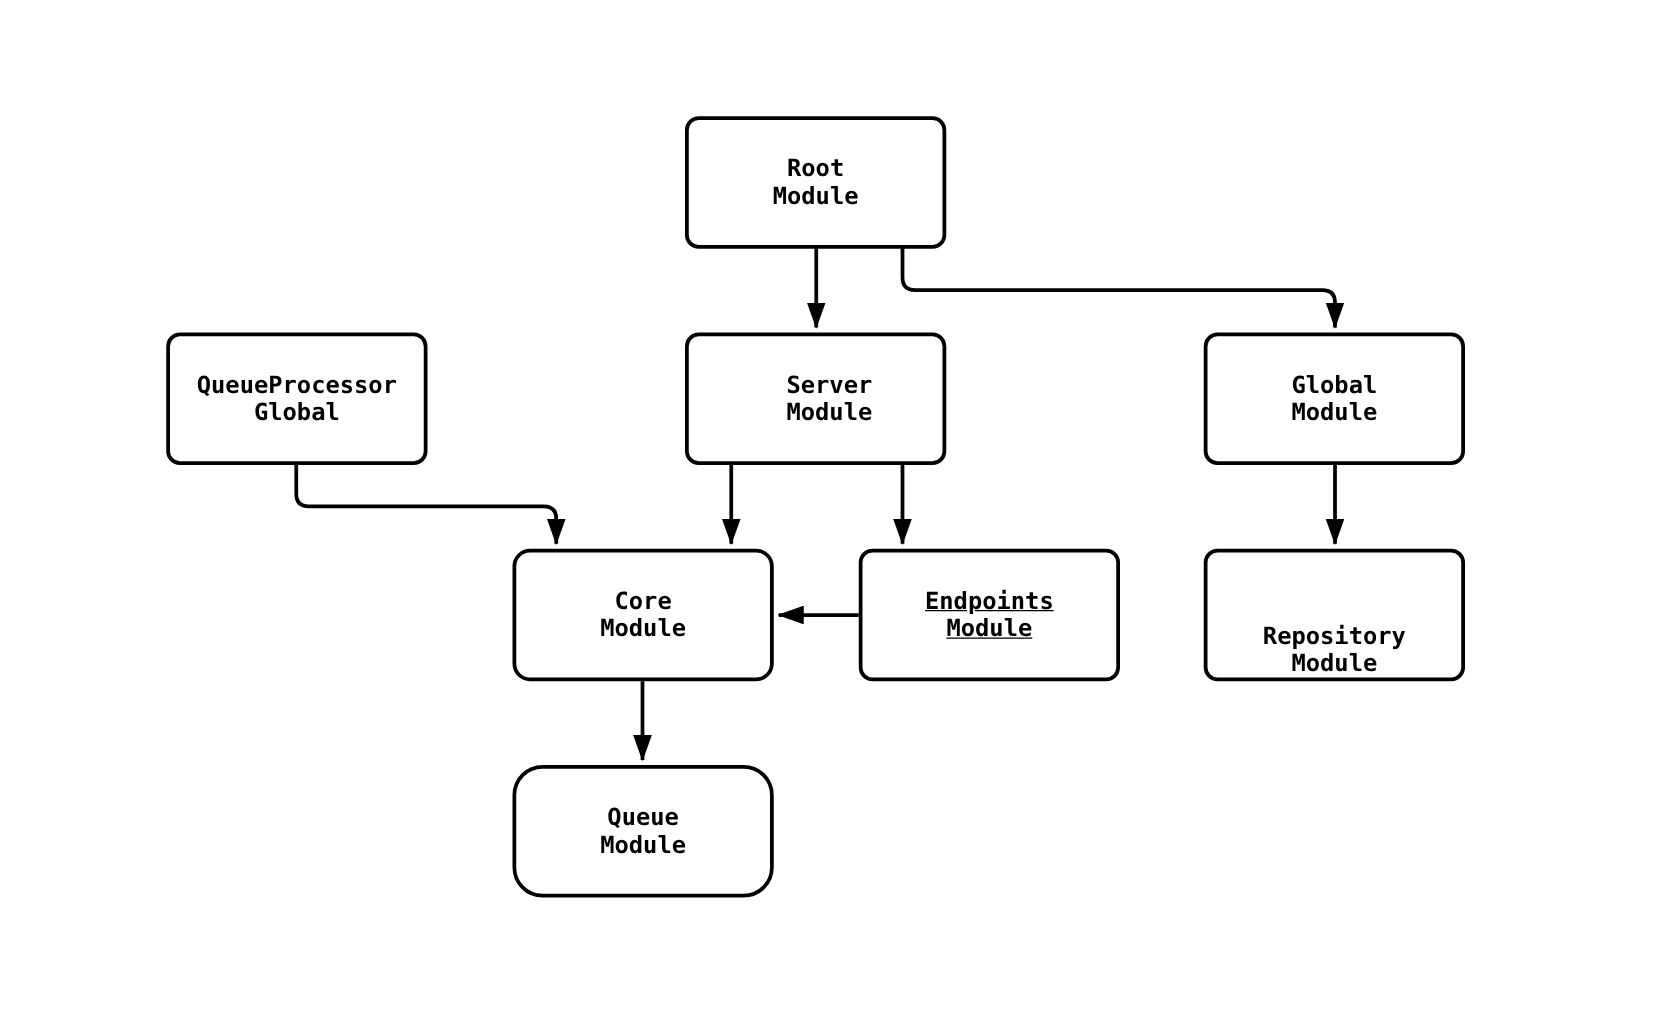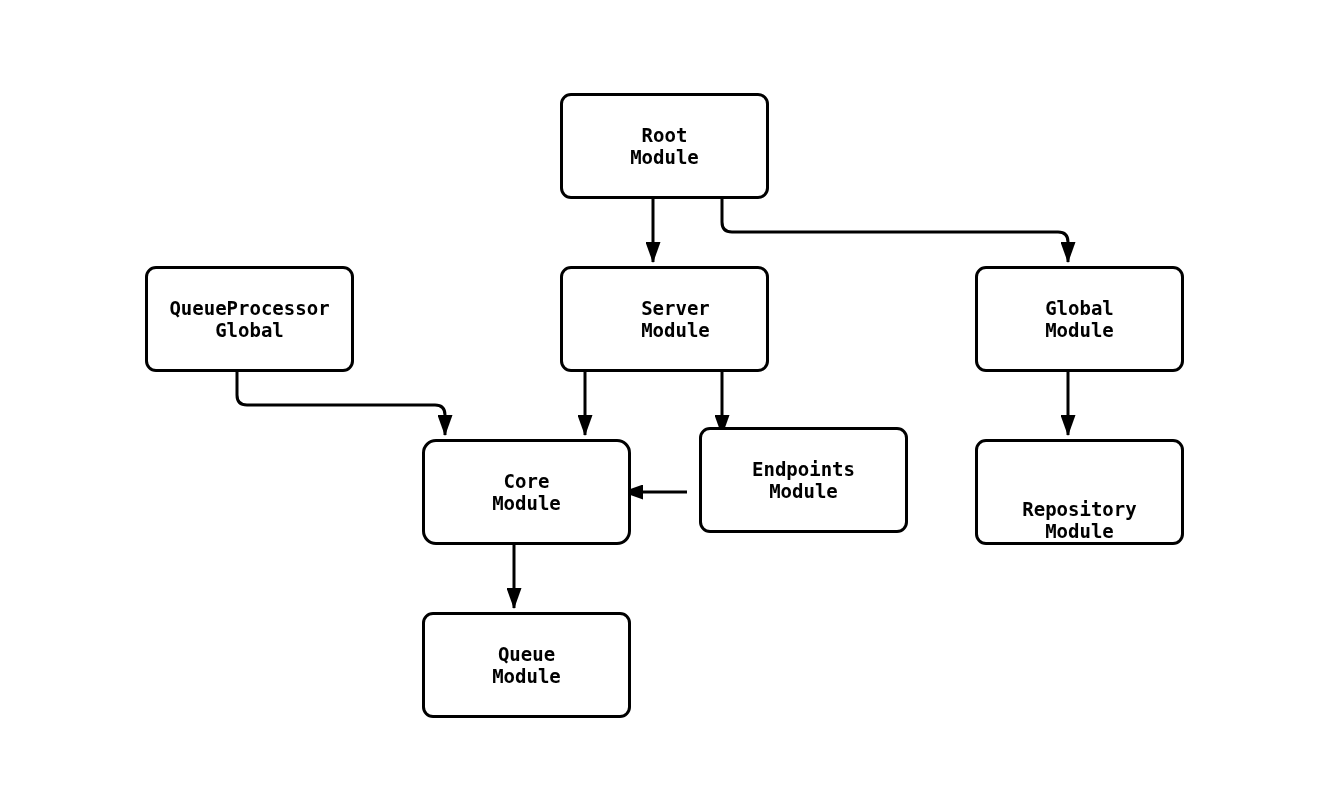--- a/index.html
+++ b/index.html
@@ -31,39 +31,38 @@
     position: absolute;
     width: 209px;
     height: 106px;
     box-sizing: border-box;
     background: #ffffff;
     border: 3px solid #000000;
     border-radius: 11px;
     display: flex;
     align-items: center;
     justify-content: center;
-    margin-left: 12px;
   }
   .node-label {
     white-space: pre-line;
     text-align: center;
     font-size: 19px;
     font-weight: bold;
     line-height: 22px;
     color: #000000;
   }
   
   .pos-root          { left: 548px; top: 93px;  }
   .pos-server        { left: 548px; top: 266px; padding-left: 22px; }
   .pos-global        { left: 963px; top: 266px; }
   .pos-queueprocessor{ left: 133px; top: 266px; }
   .pos-core          { left: 410px; top: 439px; border-radius: 14px; }
-  .pos-endpoints     { left: 687px; top: 427px; }
+  .pos-endpoints     { left: 687px; top: 439px; text-decoration: underline; }
   .pos-repository    { left: 963px; top: 439px; align-items: flex-end; }
-  .pos-queue         { left: 410px; top: 612px; }
+  .pos-queue         { left: 410px; top: 612px; border-radius: 24px; }
 </style>
 </head>
 <body>
 
 <div class="canvas">
 
   <svg class="edges-layer" width="1337" height="809" viewBox="0 0 1337 809" xmlns="http://www.w3.org/2000/svg">
     <defs>
       <marker id="arrowhead" viewBox="0 0 21 15" refX="20" refY="7.5" markerWidth="21" markerHeight="15" markerUnits="userSpaceOnUse" orient="auto">
         <path d="M0,0 L21,7.5 L0,15 Z" fill="#000000"></path>

